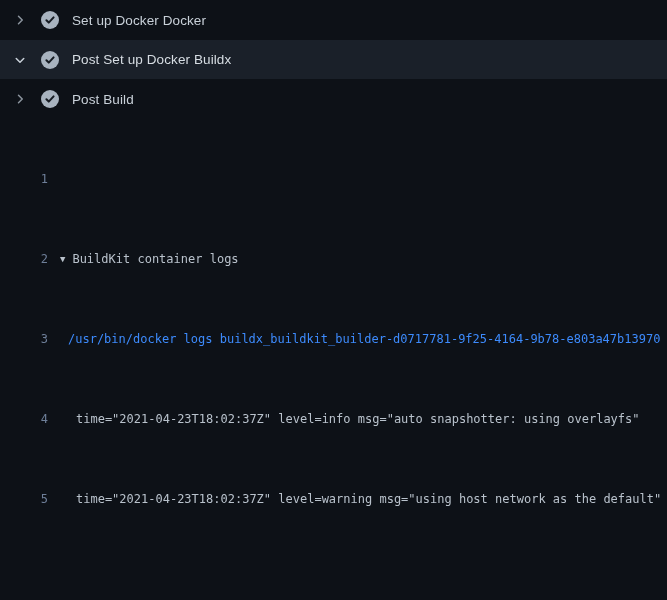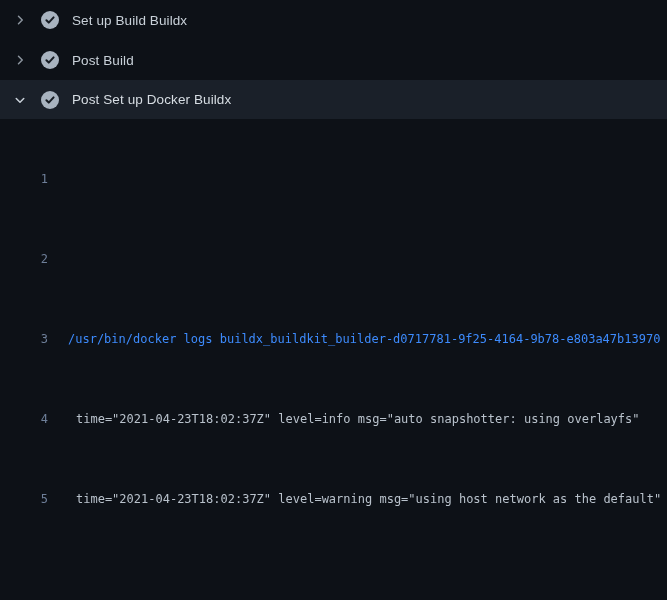--- a/index.html
+++ b/index.html
@@ -62,63 +62,64 @@
           <path d="M6 3l5 5-5 5"></path>
         </svg>
 
     </span>
     <span class="step-check">
       <svg width="18" height="18" viewBox="0 0 16 16">
         <circle cx="8" cy="8" r="8" fill="#a8b3bf"></circle>
         <path d="M4.8 8.2l2.1 2.1 4.3-4.6" fill="none" stroke="#161b22" stroke-width="1.8" stroke-linecap="round" stroke-linejoin="round"></path>
       </svg>
     </span>
-    <span class="step-label">Set up Build Buildx</span>
+    <span class="step-label">Set up Docker Docker</span>
   </div>
 
+
+  <div class="step-row expanded">
+    <span class="step-chevron">
+
+      <svg class="chev-down" width="12" height="12" viewBox="0 0 16 16" fill="none" stroke="currentColor" stroke-width="2" stroke-linecap="round" stroke-linejoin="round" style="display: block;">
+          <path d="M3 6l5 5 5-5"></path>
+        </svg>
+    </span>
+    <span class="step-check">
+      <svg width="18" height="18" viewBox="0 0 16 16">
+        <circle cx="8" cy="8" r="8" fill="#a8b3bf"></circle>
+        <path d="M4.8 8.2l2.1 2.1 4.3-4.6" fill="none" stroke="#161b22" stroke-width="1.8" stroke-linecap="round" stroke-linejoin="round"></path>
+      </svg>
+    </span>
+    <span class="step-label">Post Set up Docker Buildx</span>
+  </div>
 
   <div class="step-row">
     <span class="step-chevron">
       <svg class="chev-right" width="12" height="12" viewBox="0 0 16 16" fill="none" stroke="currentColor" stroke-width="2" stroke-linecap="round" stroke-linejoin="round" style="display: block;">
           <path d="M6 3l5 5-5 5"></path>
         </svg>
 
     </span>
     <span class="step-check">
       <svg width="18" height="18" viewBox="0 0 16 16">
         <circle cx="8" cy="8" r="8" fill="#a8b3bf"></circle>
         <path d="M4.8 8.2l2.1 2.1 4.3-4.6" fill="none" stroke="#161b22" stroke-width="1.8" stroke-linecap="round" stroke-linejoin="round"></path>
       </svg>
     </span>
     <span class="step-label">Post Build</span>
   </div>
-
-  <div class="step-row expanded">
-    <span class="step-chevron">
-
-      <svg class="chev-down" width="12" height="12" viewBox="0 0 16 16" fill="none" stroke="currentColor" stroke-width="2" stroke-linecap="round" stroke-linejoin="round" style="display: block;">
-          <path d="M3 6l5 5 5-5"></path>
-        </svg>
-    </span>
-    <span class="step-check">
-      <svg width="18" height="18" viewBox="0 0 16 16">
-        <circle cx="8" cy="8" r="8" fill="#a8b3bf"></circle>
-        <path d="M4.8 8.2l2.1 2.1 4.3-4.6" fill="none" stroke="#161b22" stroke-width="1.8" stroke-linecap="round" stroke-linejoin="round"></path>
-      </svg>
-    </span>
-    <span class="step-label">Post Set up Docker Buildx</span>
-  </div>
 </div>
 <div class="log" id="log">
   <div class="log-line">
     <span class="ln">1</span>
   </div>
 
   <div class="log-line">
     <span class="ln">2</span>
+    <span class="lt group"><span class="tri" style="display: inline-block;">▼</span><span class="body">BuildKit container logs</span></span>
   </div>
 
   <div class="log-line">
     <span class="ln">3</span>
     <span class="lt command"><span class="body">/usr/bin/docker logs buildx_buildkit_builder-d0717781-9f25-4164-9b78-e803a47b13970</span></span>
   </div>
 
   <div class="log-line">
     <span class="ln">4</span>
     <span class="lt child"><span class="body">time="2021-04-23T18:02:37Z" level=info msg="auto snapshotter: using overlayfs"</span></span>

